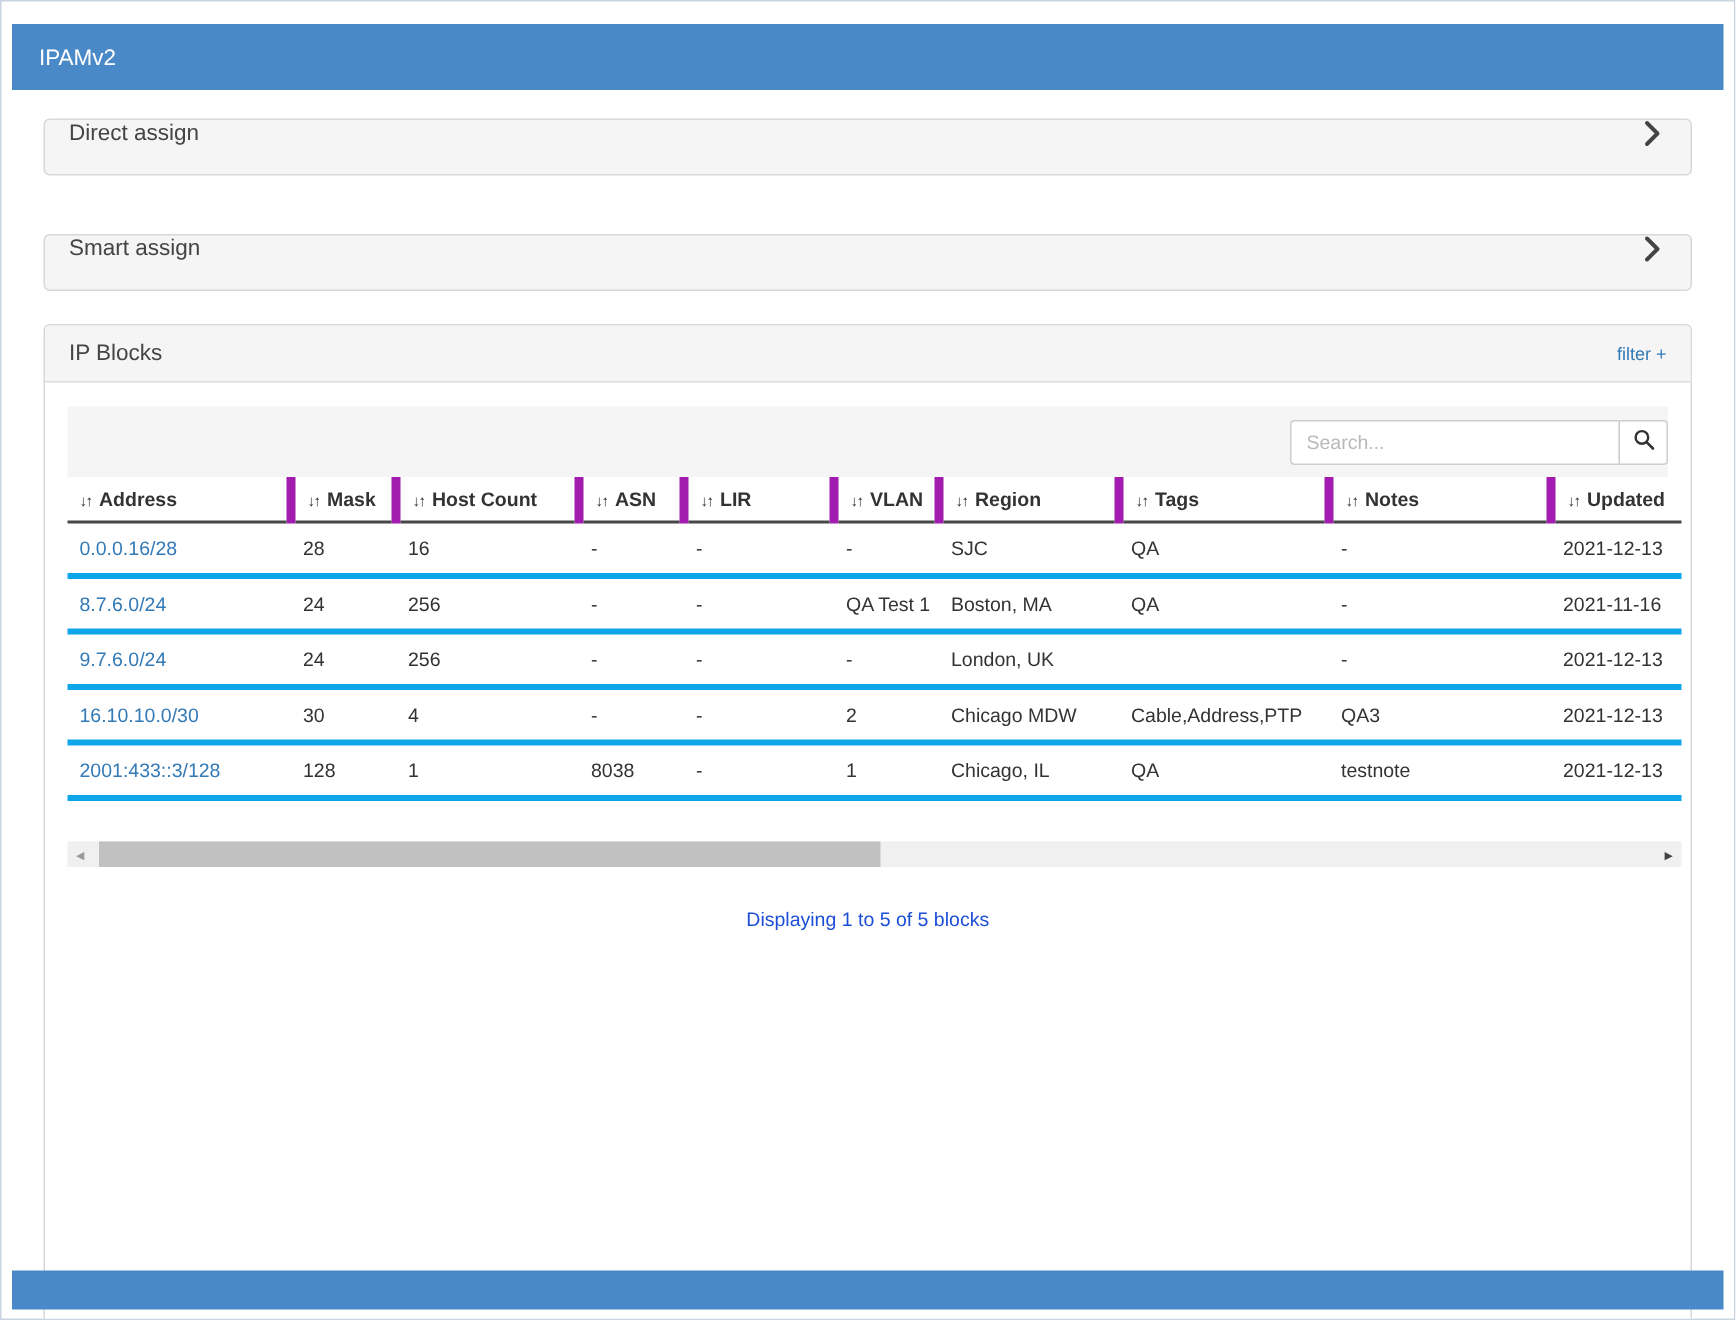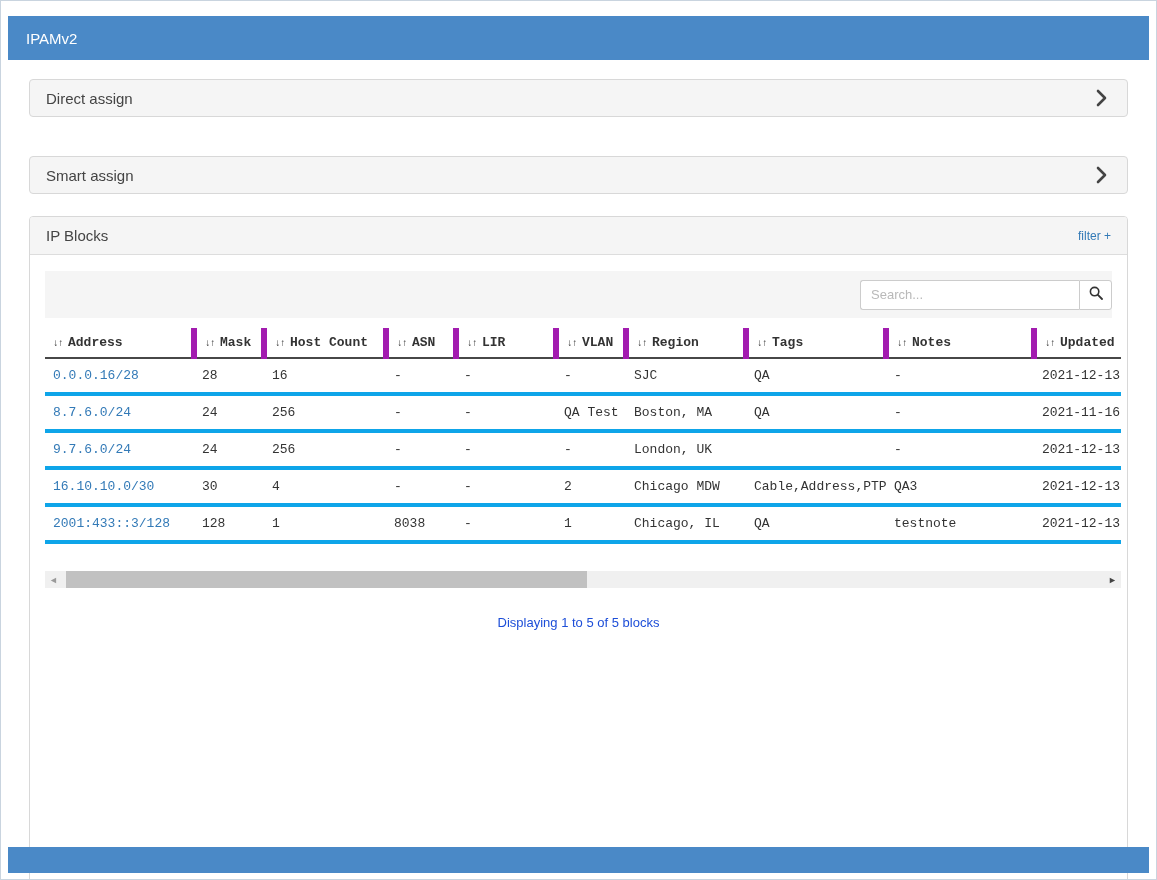--- a/index.html
+++ b/index.html
@@ -17,21 +17,21 @@
     background: #4a89c7;
     display: flex; align-items: center;
     padding: 0 18px; color: #fff; font-size: 15px;
   }
 
   .content { padding: 0 28px; }
 
   .collapse-panel {
     margin-top: 19px; height: 38px;
     background: #f5f5f5; border: 1px solid #d8d8d8; border-radius: 4px;
-    display: flex; align-items: center; justify-content: space-between;
+    display: flex; align-items: flex-start; justify-content: space-between;
     padding: 0 20px 0 16px; cursor: pointer;
   }
   .collapse-panel.smart { margin-top: 39px; }
   .panel-title { font-size: 15px; color: #444; }
 
   .chevron { display: flex; align-items: center; }
 
   .ip-panel {
     margin-top: 22px; height: 736px;
     background: #fff; border: 1px solid #d8d8d8; border-radius: 4px;
@@ -63,22 +63,22 @@
   .search-btn {
     width: 33px; height: 30px;
     border: 1px solid #ccc; background: #fff;
     border-radius: 0 3px 3px 0;
     display: flex; align-items: center; justify-content: center;
     cursor: pointer;
   }
 
   table.blocks {
     border-collapse: collapse; table-layout: fixed;
-    width: 1076px; margin-top: 10px;
-    font-size: 13px; color: #333; font-family: Liberation Mono, monospace;
+    width: 1076px; margin-top: 0;
+    font-size: 13px; color: #333;
   }
   table.blocks thead th {
     text-align: left; font-weight: bold;
     padding: 7px 8px;
     border-bottom: 2px solid #474747;
     border-left: 6px solid #a21caf;
     white-space: nowrap; overflow: hidden;
   }
   table.blocks thead th:first-child { border-left: none; }
   .sort-icon { font-size: 10px; letter-spacing: -1px; margin-right: 5px; color: #333; }

